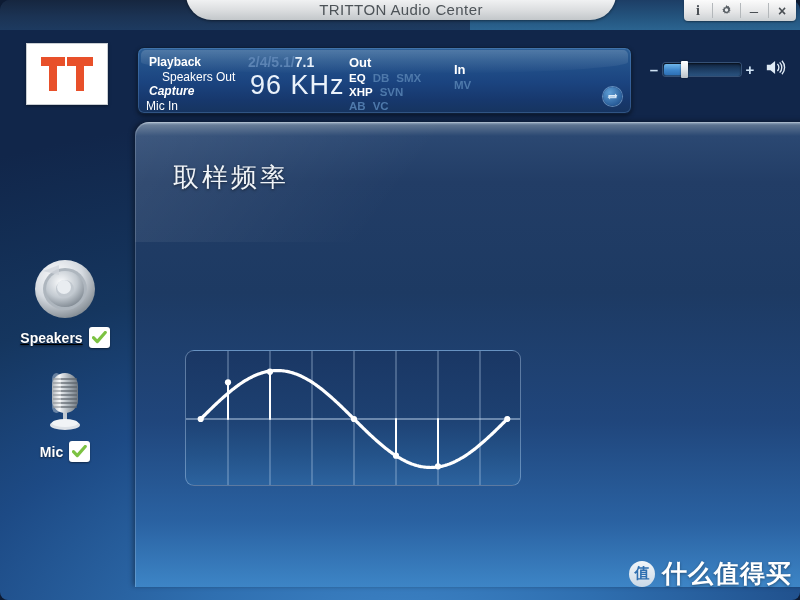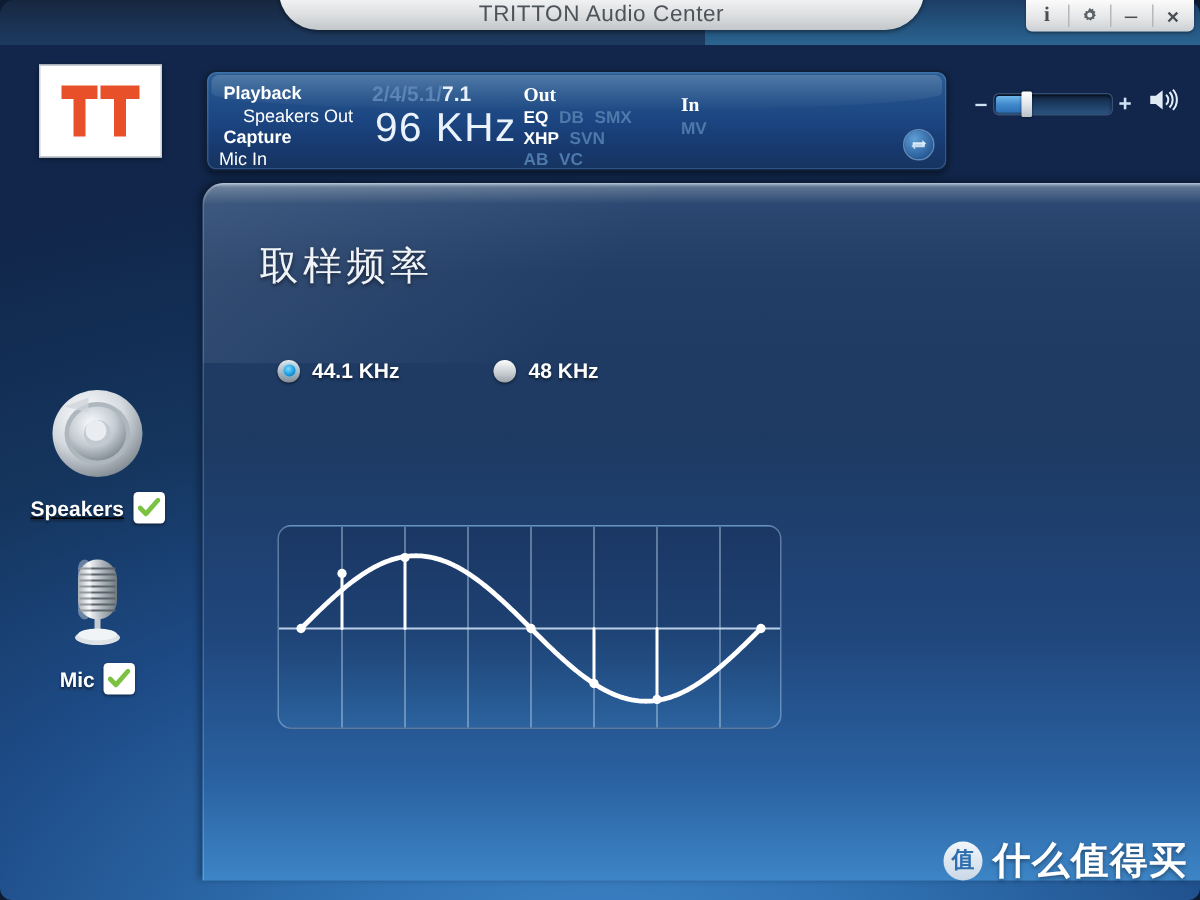--- a/index.html
+++ b/index.html
@@ -87,28 +87,28 @@
     content:""; position:absolute; left:3px; right:3px; top:2px; height:24px;
     border-radius:5px 5px 50% 50%;
     background:linear-gradient(180deg,rgba(255,255,255,.17),rgba(255,255,255,0));
   }
   .sp{ position:absolute; }
   .lbl-b{ font-weight:bold; font-size:12px; }
   .lbl-n{ font-size:12px; }
   .dim{ color:#5c84b4; }
   #playback{ left:11px; top:7px;text-align:right; }
   #spkout{ left:24px; top:22px; }
-  #capture{ left:11px; top:36px; }
+  #capture{ left:11px; top:36px;font-style:italic; }
   #micin{ left:8px; top:51px;text-align:center; }
   #chans{ left:110px; top:6px; font-size:14px; font-weight:bold; }
   #chans .on{ color:#e8f1fb; }
   #rate{ left:112px; top:22px; font-size:27px; color:#eaf2fb; letter-spacing:1px; }
   #outcol{ left:211px; top:7px; }
   #incol{ left:316px; top:14px; }
-  .colhead{ font-weight:bold; font-size:13px; font-family:Liberation Serif, serif; }
+  .colhead{ font-weight:bold; font-size:13px; font-family:Liberation Sans, sans-serif; }
   .flagrow{ font-size:11.5px; font-weight:bold; margin-top:2px; display:flex; gap:7px; }
   .flag-on{ color:#ffffff; }
   .flag-off{ color:#4e79ab; }
   #swapicon{
     position:absolute; right:9px; bottom:7px; width:19px; height:19px;
     border-radius:50%;
     background:radial-gradient(circle at 35% 30%,#5f9ed4,#2a5f9b 70%,#1d4a80);
     box-shadow:0 0 0 1px rgba(160,205,245,.55);
     display:flex; align-items:center; justify-content:center;
   }
@@ -372,30 +372,20 @@
         <svg width="15" height="13" viewBox="0 0 16 14">
           <path d="M1.5 7.2 L5.6 11.4 L14.2 1.6" stroke="#7cc242" stroke-width="3.4" fill="none" stroke-linecap="round" stroke-linejoin="round"></path>
         </svg>
       </span>
     </div>
   </div>
 
   <div id="content">
     <div id="heading">取样频率</div>
 
-    <div id="radios">
-      <label class="radio">
-        <span class="rdot on"></span>
-        <span class="rlabel">44.1 KHz</span>
-      </label>
-      <label class="radio">
-        <span class="rdot"></span>
-        <span class="rlabel">48 KHz</span>
-      </label>
-    </div>
 
     <div id="graph">
       <svg id="wave" width="336" height="136" viewBox="0 0 336 136">
           <line x1="42" y1="0" x2="42" y2="136" stroke="rgba(196,219,242,0.55)" stroke-width="1"></line>
           <line x1="84" y1="0" x2="84" y2="136" stroke="rgba(196,219,242,0.55)" stroke-width="1"></line>
           <line x1="126" y1="0" x2="126" y2="136" stroke="rgba(196,219,242,0.55)" stroke-width="1"></line>
           <line x1="168" y1="0" x2="168" y2="136" stroke="rgba(196,219,242,0.55)" stroke-width="1"></line>
           <line x1="210" y1="0" x2="210" y2="136" stroke="rgba(196,219,242,0.55)" stroke-width="1"></line>
           <line x1="252" y1="0" x2="252" y2="136" stroke="rgba(196,219,242,0.55)" stroke-width="1"></line>
           <line x1="294" y1="0" x2="294" y2="136" stroke="rgba(196,219,242,0.55)" stroke-width="1"></line>

